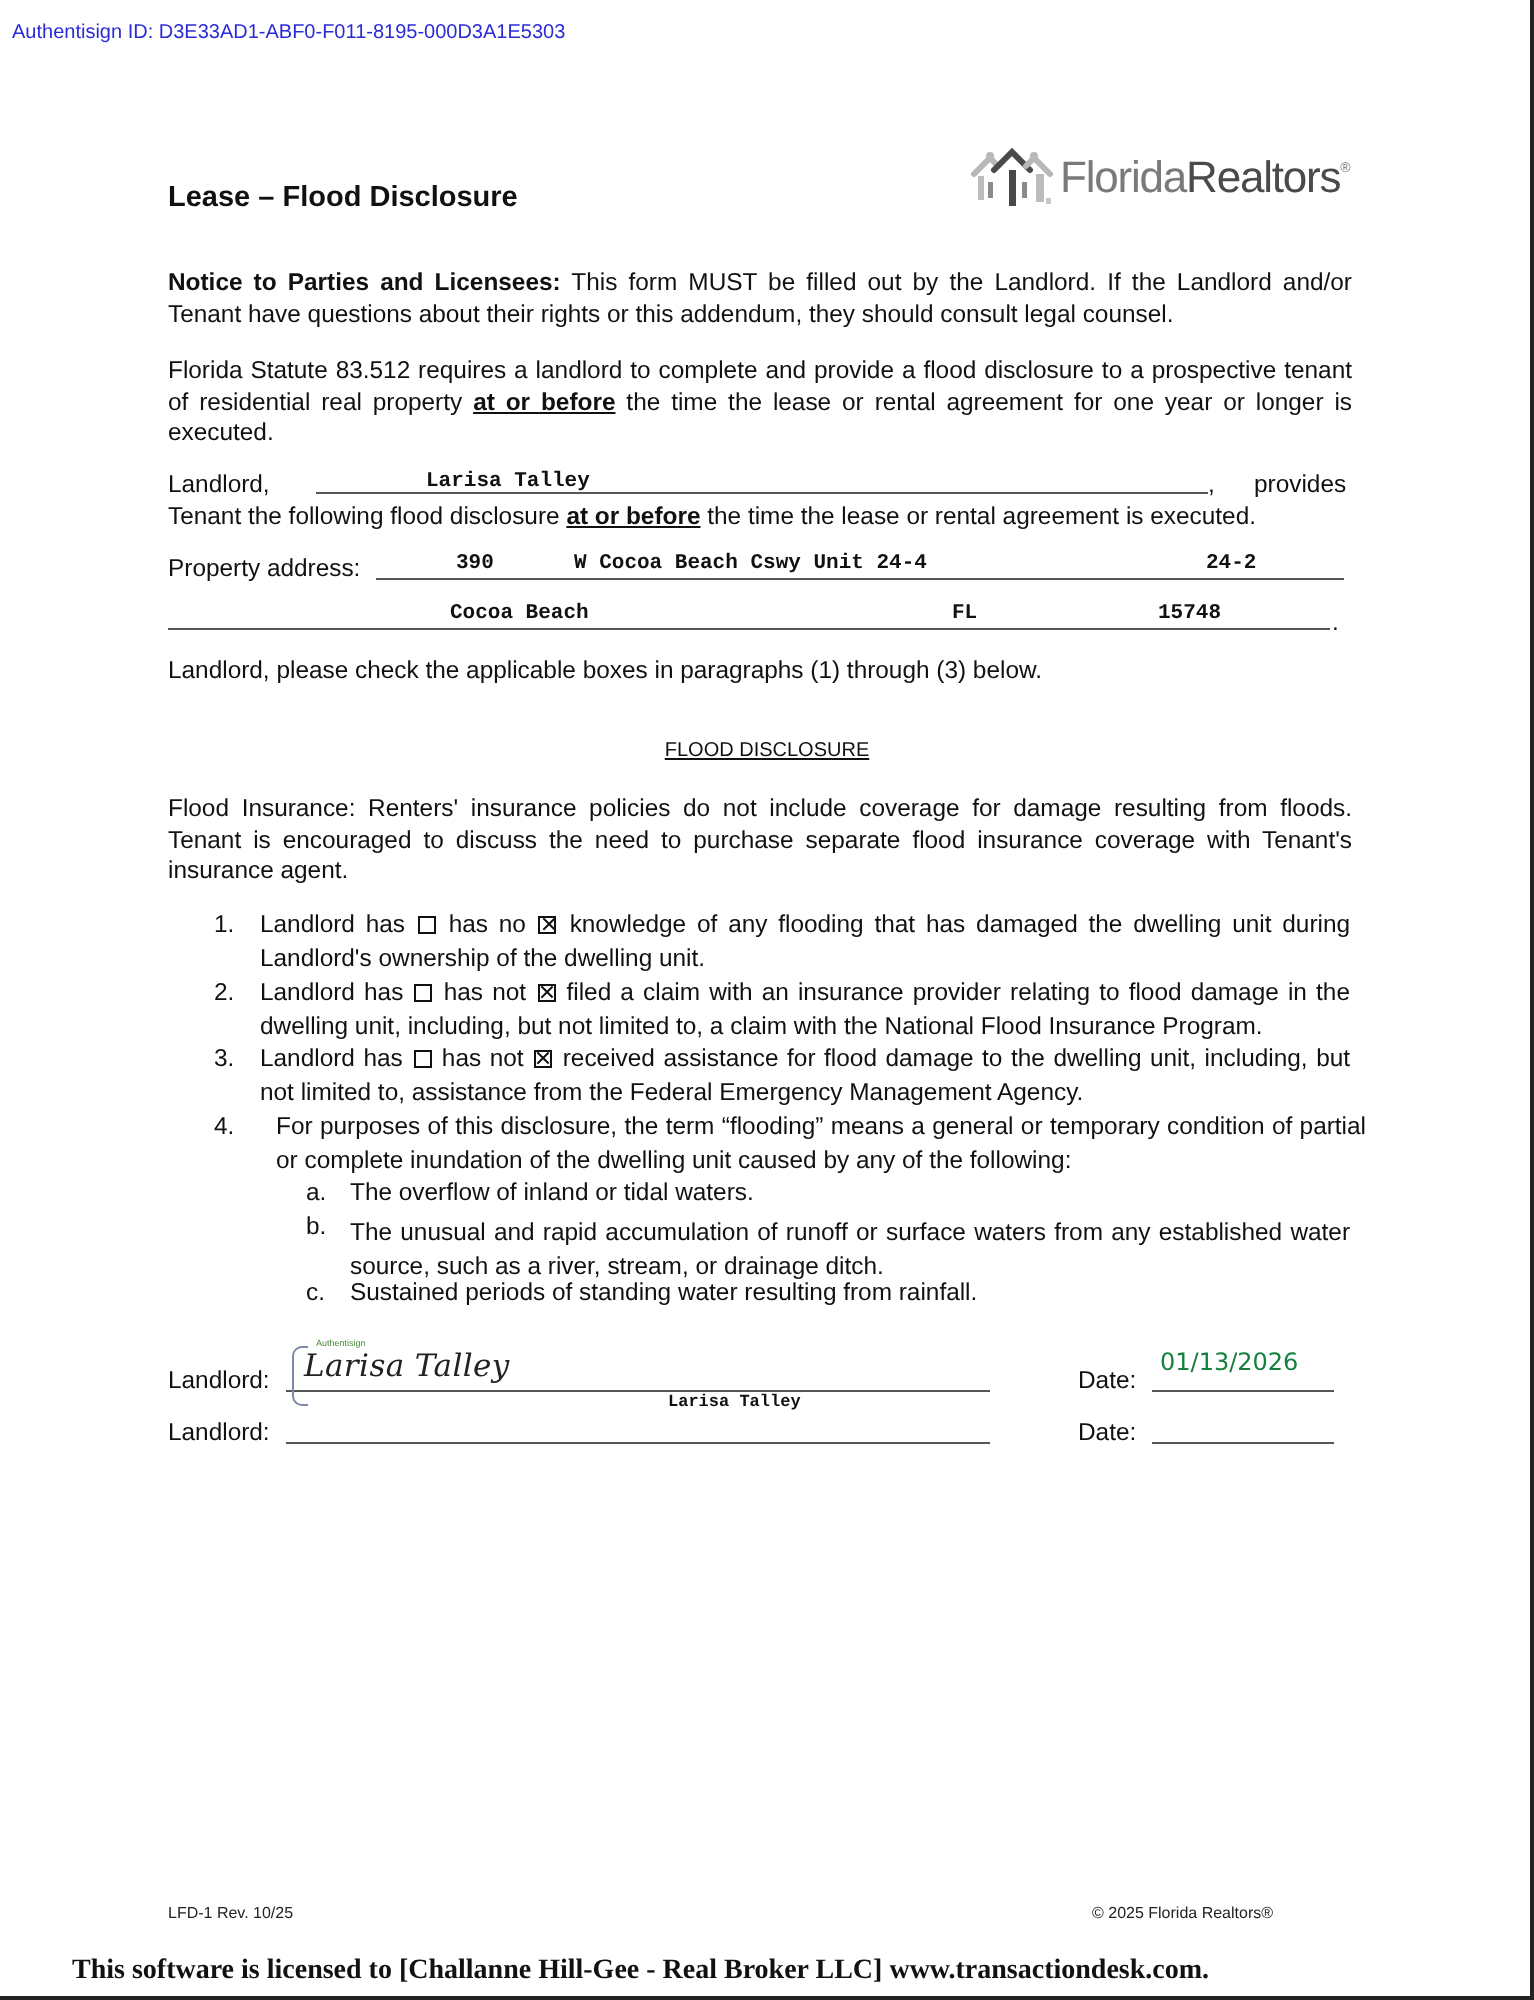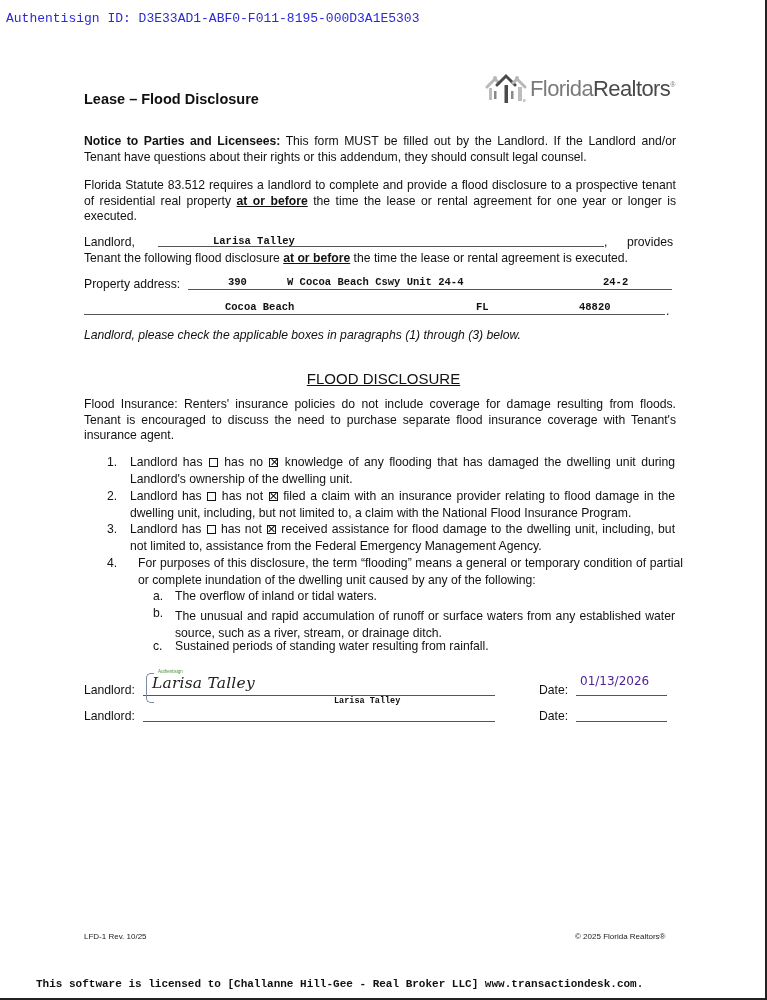--- a/index.html
+++ b/index.html
@@ -1,49 +1,49 @@
 <!DOCTYPE html>
 <html><head>
 <meta charset="utf-8">
 <style>
   * { box-sizing: border-box; margin: 0; padding: 0; }
   html, body { width: 767px; height: 1000px; background: #ffffff; overflow: hidden; }
   body { position: relative; font-family: "Liberation Sans", sans-serif; color: #111; }
   .frame { position: absolute; left: 0; top: 0; width: 767px; height: 1000px;
            border-right: 2px solid #222; border-bottom: 2px solid #222; pointer-events: none; }
   .abs { position: absolute; }
-  .auth-id { left: 6px; top: 11px; font-size: 13px; color: #2b2bd6; letter-spacing: 0; font-family: Liberation Mono, monospace; }
+  .auth-id { left: 6px; top: 11px; font-size: 10px; color: #2b2bd6; letter-spacing: 0; }
   .title { left: 84px; top: 91px; font-size: 14.5px; font-weight: bold; color: #111; }
   .logo { left: 485px; top: 72px; height: 34px; display: flex; align-items: center; }
   .logo svg { display: block; }
   .logo-text { font-size: 22px; color: #6e6e6e; letter-spacing: -0.6px; margin-left: 3px; line-height: 1; }
   .logo-text .light { font-weight: normal; color: #7a7a7a; }
   .logo-text .bold { font-weight: normal; color: #4a4a4a; }
   .logo-text sup { font-size: 7px; vertical-align: top; position: relative; top: 3px; color: #777; }
   .para { left: 84px; width: 592px; font-size: 12.2px; line-height: 15.5px; text-align: justify; }
   .para b { font-weight: bold; }
   .ul-bold { font-weight: bold; text-decoration: underline; }
   .line { border-bottom: 1px solid #555; height: 1px; }
   .mono { font-family: "Liberation Mono", "DejaVu Sans Mono", monospace; font-weight: bold; font-size: 10.5px; color: #111; }
   .txt { font-size: 12.2px; line-height: 15px; white-space: nowrap; text-align: right; }
-  .center-head { left: 0; width: 767px; top: 370px; text-align: center; font-size: 15px; }
+  .center-head { left: 0; width: 767px; top: 370px; text-align: center; font-size: 10px; }
   .center-head span { text-decoration: underline; }
   .list-num { font-size: 12.2px; line-height: 16.5px; }
   .item-text { font-size: 12.2px; line-height: 16.5px; text-align: justify; }
   .cb { display: inline-block; width: 9px; height: 9px; border: 1px solid #111; vertical-align: -0.5px; position: relative; margin: 0 1px; }
   .cb.checked::before, .cb.checked::after { content: ""; position: absolute; left: 3.3px; top: -0.5px; width: 0.9px; height: 8px; background: #111; }
   .cb.checked::before { transform: rotate(45deg); }
   .cb.checked::after { transform: rotate(-45deg); }
   .sig-wrap { left: 146px; top: 670px; width: 110px; height: 34px; }
   .sig-bracket { position: absolute; left: 0; top: 3px; width: 8px; height: 30px; border: 1.4px solid #7b8aa6; border-right: none; border-radius: 5px 0 0 5px; }
   .sig-label { position: absolute; left: 12px; top: -1px; font-size: 4.5px; color: #4e8a3c; }
   .sig-name { position: absolute; left: 6px; top: 4px; font-family: "DejaVu Serif", serif; font-style: italic; font-size: 15.5px; color: #222; letter-spacing: 0.2px; }
-  .date-val { font-family: "DejaVu Sans", sans-serif; font-size: 12px; color: #4c1d95; }
-  .footer { font-size: 8px; color: #222; }
-  .license { left: 36px; top: 978px; font-family: Liberation Mono, monospace; font-weight: bold; font-size: 11px; color: #111; white-space: nowrap; }
+  .date-val { font-family: "DejaVu Sans", sans-serif; font-size: 12px; color: #15803d; }
+  .footer { font-size: 8px; color: #222; margin-top: 20px; }
+  .license { left: 36px; top: 978px; font-family: Liberation Serif, serif; font-weight: bold; font-size: 14px; color: #111; white-space: nowrap; }
 </style>
 </head>
 <body>
 
 <div class="frame"></div>
 
 <div class="abs auth-id">Authentisign ID: D3E33AD1-ABF0-F011-8195-000D3A1E5303</div>
 
 <div class="abs title">Lease – Flood Disclosure</div>
 
@@ -80,24 +80,24 @@
 
 <div class="abs txt" style="left:84px; top:277px;">Property address:</div>
 <div class="abs line" style="left:188px; top:289px; width:484px;"></div>
 <div class="abs mono" style="left:228px; top:276px;">390</div>
 <div class="abs mono" style="left:287px; top:276px;">W Cocoa Beach Cswy Unit 24-4</div>
 <div class="abs mono" style="left:603px; top:276px;">24-2</div>
 
 <div class="abs line" style="left:84px; top:314px; width:581px;"></div>
 <div class="abs mono" style="left:225px; top:301px;">Cocoa Beach</div>
 <div class="abs mono" style="left:476px; top:301px;text-align:right;">FL</div>
-<div class="abs mono" style="left:579px; top:301px;">48820</div>
+<div class="abs mono" style="left:579px; top:301px;">15748</div>
 <div class="abs txt" style="left:666px; top:304px;">.</div>
 
-<div class="abs txt" style="left:84px; top:328px;font-style:italic;">Landlord, please check the applicable boxes in paragraphs (1) through (3) below.</div>
+<div class="abs txt" style="left:84px; top:328px;">Landlord, please check the applicable boxes in paragraphs (1) through (3) below.</div>
 
 <div class="abs center-head"><span>FLOOD DISCLOSURE</span></div>
 
 <div class="abs para" style="top:397px;">Flood Insurance: Renters' insurance policies do not include coverage for damage resulting from floods. Tenant is encouraged to discuss the need to purchase separate flood insurance coverage with Tenant's insurance agent.</div>
 
 <div class="abs list-num" style="left:107px; top:454px;">1.</div>
 <div class="abs item-text" style="left:130px; top:454px; width:545px;">
   <span>Landlord has</span>
   <span class="cb"></span>
   <span>has no</span>
@@ -146,14 +146,14 @@
 <div class="abs txt" style="left:539px; top:683px;">Date:</div>
 <div class="abs line" style="left:576px; top:695px; width:91px;"></div>
 <div class="abs date-val" style="left:580px; top:674px;">01/13/2026</div>
 
 <div class="abs txt" style="left:84px; top:709px;">Landlord:</div>
 <div class="abs line" style="left:143px; top:721px; width:352px;"></div>
 <div class="abs txt" style="left:539px; top:709px;">Date:</div>
 <div class="abs line" style="left:576px; top:721px; width:91px;"></div>
 
 <div class="abs footer" style="left:84px; top:932px;">LFD-1 Rev. 10/25</div>
-<div class="abs footer" style="left:575px; top:932px;text-align:right;">© 2025 Florida Realtors®</div>
+<div class="abs footer" style="left:546px; top:932px;text-align:right;">© 2025 Florida Realtors®</div>
 <div class="abs license">This software is licensed to [Challanne Hill-Gee -  Real Broker LLC] www.transactiondesk.com.</div>
 
 </body></html>

